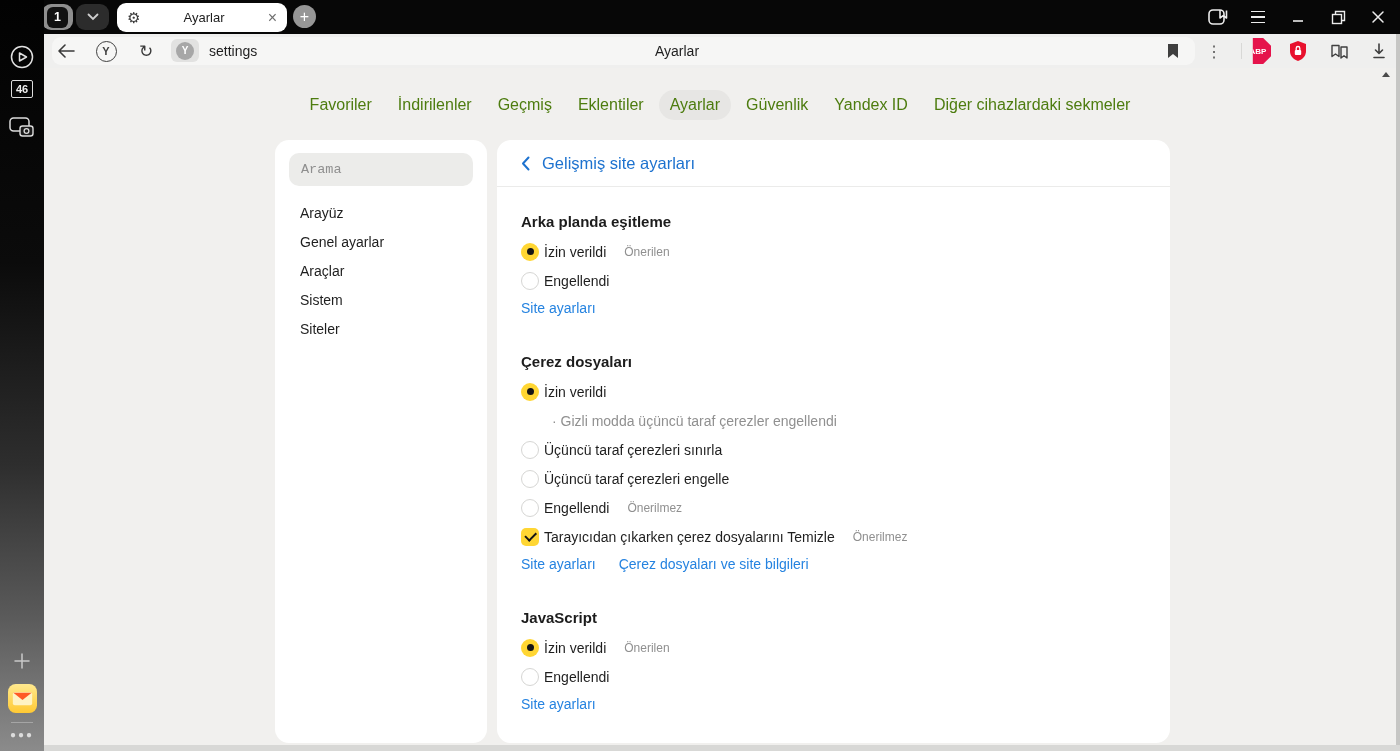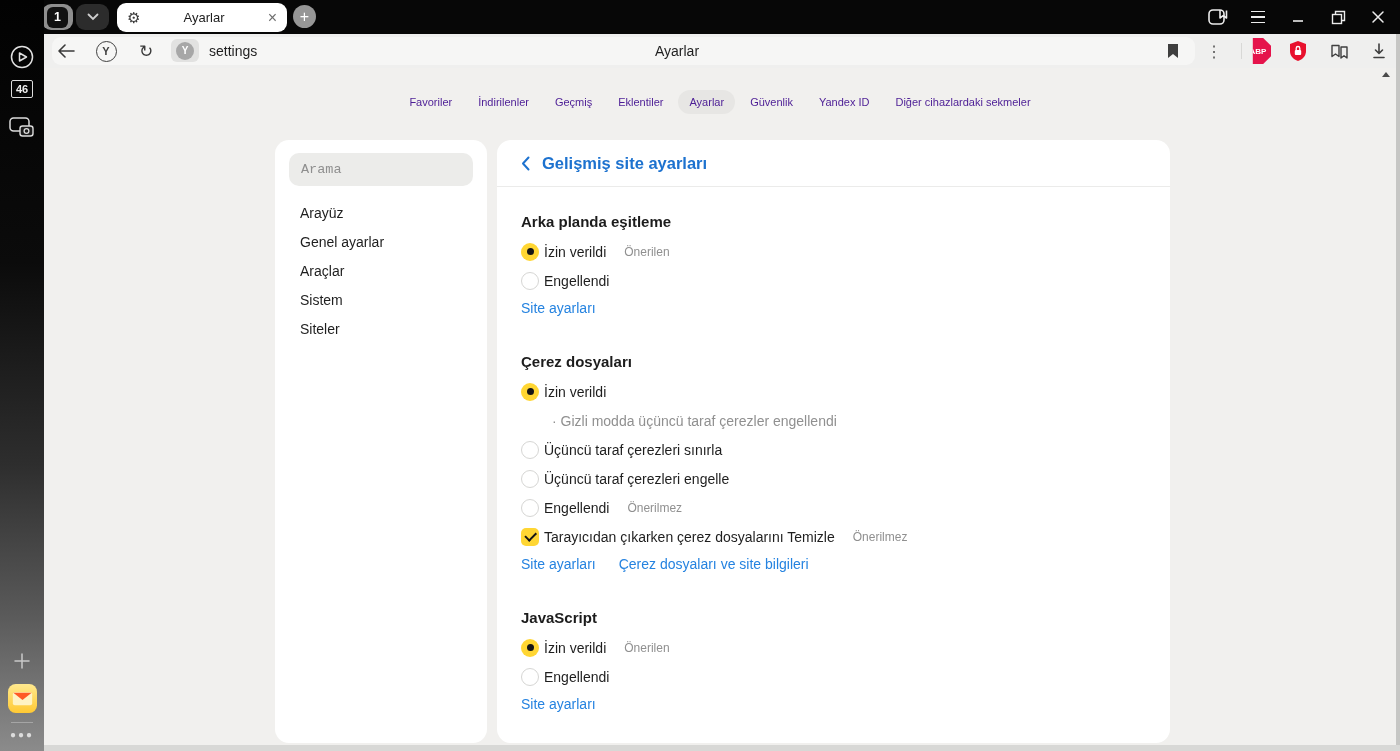--- a/index.html
+++ b/index.html
@@ -46,33 +46,33 @@
   .rail{position:absolute;left:0;top:0;width:44px;height:751px;background:linear-gradient(180deg,#020202 0%,#0b0b0b 35%,#2e2e2e 62%,#5a5a5a 82%,#8b8b8b 100%)}
   .rail-ic{position:absolute;left:0;width:44px;display:flex;align-items:center;justify-content:center}
   .badge46{border:1.5px solid #dcdcdc;border-radius:2px;color:#efefef;font-size:11px;font-weight:bold;padding:2px 4px}
   .rail-div{position:absolute;left:11px;top:722px;width:22px;height:1px;background:#b5b5b5;opacity:.7}
   .rail-dots{position:absolute;left:0;top:729px;width:44px;text-align:center;color:#dcdcdc;font-size:10px;letter-spacing:2px}
 
   
   .page{position:absolute;left:44px;top:68px;width:1352px;height:677px;background:#f1f0ee}
   .scrollup{position:absolute;left:1338px;top:4px;width:0;height:0;border-left:4.5px solid transparent;border-right:4.5px solid transparent;border-bottom:5px solid #4a4a4a}
   .navtabs{position:absolute;left:0;top:22px;width:1352px;display:flex;justify-content:center;gap:4px}
-  .nav-tab{font-size:11px;color:#4c1d95;padding:6px 11px;border-radius:15px;white-space:nowrap}
+  .nav-tab{font-size:16px;color:#4d7c0f;padding:6px 11px;border-radius:15px;white-space:nowrap}
   .nav-tab.active{background:#e7e6e4}
 
   .card{position:absolute;background:#fff;border-radius:14px}
   .leftcard{left:231px;top:72px;width:212px;height:603px}
   .search{display:block;width:184px;height:33px;margin:13px 14px 12px;background:#ececea;border:none;border-radius:10px;padding:16px 12px;font-size:13.5px;font-family:Liberation Mono, monospace;color:#1e1e1e;outline:none}
   .search::placeholder{color:#8f8f8f}
   .menu{margin-top:12px}
   .menu-item{height:29px;display:flex;align-items:center;padding-left:25px;font-size:14px;color:#1e1e1e;cursor:default}
 
   .contentcard{left:453px;top:72px;width:673px;height:603px}
   .chead{height:47px;border-bottom:1px solid #ebebea;display:flex;align-items:center;padding:0 24px}
-  .chead .htitle{margin-left:12px;font-size:16.5px;font-weight:700;color:var(--hblue)}
+  .chead .htitle{margin-left:12px;font-size:16.5px;font-weight:400;color:var(--hblue)}
   .cbody{padding:26px 24px 0}
   .section{margin-bottom:37px}
   .section h3{font-size:15px;font-weight:bold;color:#1c1c1c;margin-bottom:7px}
   .opt-row{display:flex;align-items:center;height:29px}
   .ctl{width:18px;height:18px;flex:0 0 18px;position:relative}
   .radio{border-radius:50%}
   .radio.off{background:#fff;border:1px solid #d6d6d4}
   .radio.on{background:var(--yellow)}
   .radio.on::after{content:"";position:absolute;left:5.5px;top:5.5px;width:7px;height:7px;border-radius:50%;background:#151515}
   .checkbox.on{background:var(--yellow);border-radius:5px}

